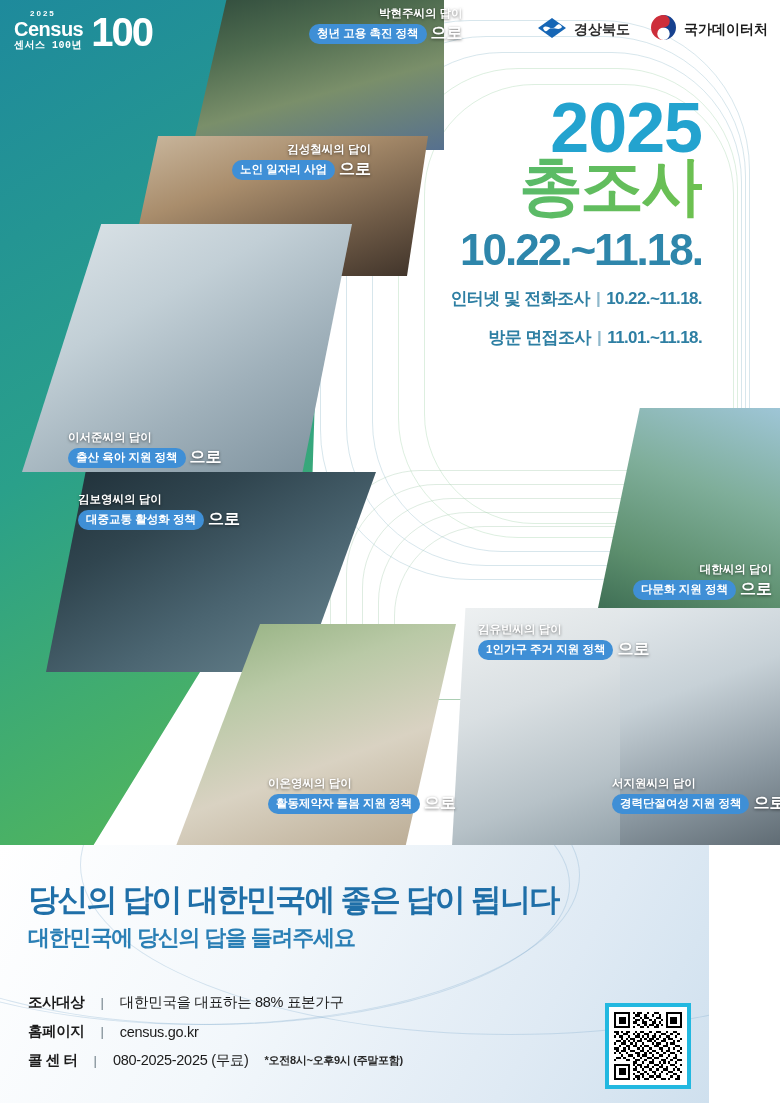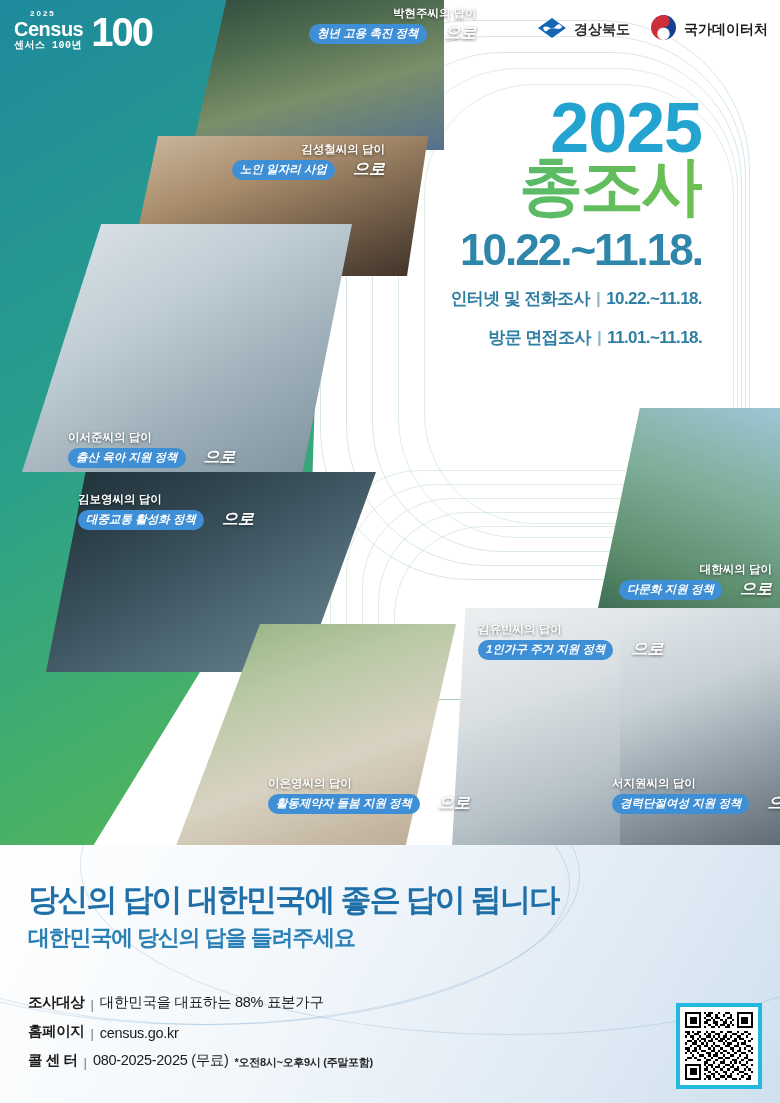--- a/index.html
+++ b/index.html
@@ -71,21 +71,21 @@
         clip-path: polygon(22% 0, 100% 0, 100% 100%, 0 100%); }
   .p6 { left:176px; top:624px; width:280px; height:222px;
         clip-path: polygon(30% 0, 100% 0, 82% 100%, 0 100%); }
   .p7 { left:452px; top:608px; width:168px; height:238px;
         clip-path: polygon(8% 0, 100% 0, 100% 100%, 0 100%); }
   .p8 { left:620px; top:608px; width:168px; height:238px; }
 
   
   .cap { position: absolute; color:#ffffff; text-shadow:0 1px 3px rgba(0,0,0,.55); }
   .cap .who { font-size: 11.5px; font-weight: 700; line-height: 1.25; white-space: nowrap; }
-  .cap .line2 { display:flex; align-items:center; gap:18px; margin-top:3px; white-space:nowrap;font-style:italic; }
+  .cap .line2 { display:flex; align-items:center; gap:4px; margin-top:3px; white-space:nowrap; }
   .cap .pill {
     background:#3f8fd6; color:#fff; font-size:11.5px; font-weight:700;
     padding:2.5px 8px; border-radius:11px; text-shadow:none; display:inline-block;
   }
   .cap .suffix { font-size:16px; font-weight:600; }
   .cap.right { text-align:right; }
   .cap.right .line2 { justify-content:flex-end; }
 
   .c1 { left:282px; top:6px;margin-left:27px;  }
   .c2 { left:232px; top:142px; }
@@ -132,39 +132,39 @@
     margin-top:8px; line-height:1;
   }
   .t-sub { margin-top:12px; }
   .t-sub div {
     font-size:17px; font-weight:800; color:#2e7fa3; line-height:1.5; letter-spacing:-0.6px;margin-top:14px;
   }
   .t-sub .sep { color:#8fb8cb; font-weight:600; padding:0 2px; }
 
   
   .bottom {
-    position:absolute; left:0; top:845px; width:780px; height:258px;
+    position:absolute; left:0; top:845px; width:709px; height:258px;
     background:linear-gradient(120deg,#ffffff 0%,#f2f7fb 40%,#dfeaf4 75%,#cfe0ee 100%);
     overflow:hidden;
   }
   .swoosh { position:absolute; border:1px solid rgba(120,165,200,.28); border-radius:50%; }
 
   .tagline {
     position:absolute; left:28px; top:34px;
     font-size:31px; font-weight:900; color:#1f6fa8; letter-spacing:-1.8px;
     white-space:nowrap;
   }
   .tagline-sub {
     position:absolute; left:28px; top:78px;
     font-size:22px; font-weight:700; color:#2a7fb5; letter-spacing:-1.2px;
     white-space:nowrap;
   }
 
   .info { position:absolute; left:28px; top:148px; }
-  .info-row { display:flex; align-items:flex-end; gap:6px; margin-bottom:10px; white-space:nowrap; }
+  .info-row { display:flex; align-items:center; gap:16px; margin-bottom:10px; white-space:nowrap; }
   .info-label { font-size:14.5px; font-weight:800; color:#1b1b1b; letter-spacing:-0.4px; }
   .info-bar { color:#6e7c86; font-weight:500; font-size:13px; }
   .info-val { font-size:14.5px; font-weight:500; color:#1b1b1b; letter-spacing:-0.3px; }
   .info-note { font-size:11px; font-weight:600; color:#2a2a2a; letter-spacing:-0.3px; }
 
   
   .qr-wrap {
     position:absolute; right:18px; top:158px;
     width:86px; height:86px; background:#ffffff;
     border:4px solid #22b8e0; padding:5px;

